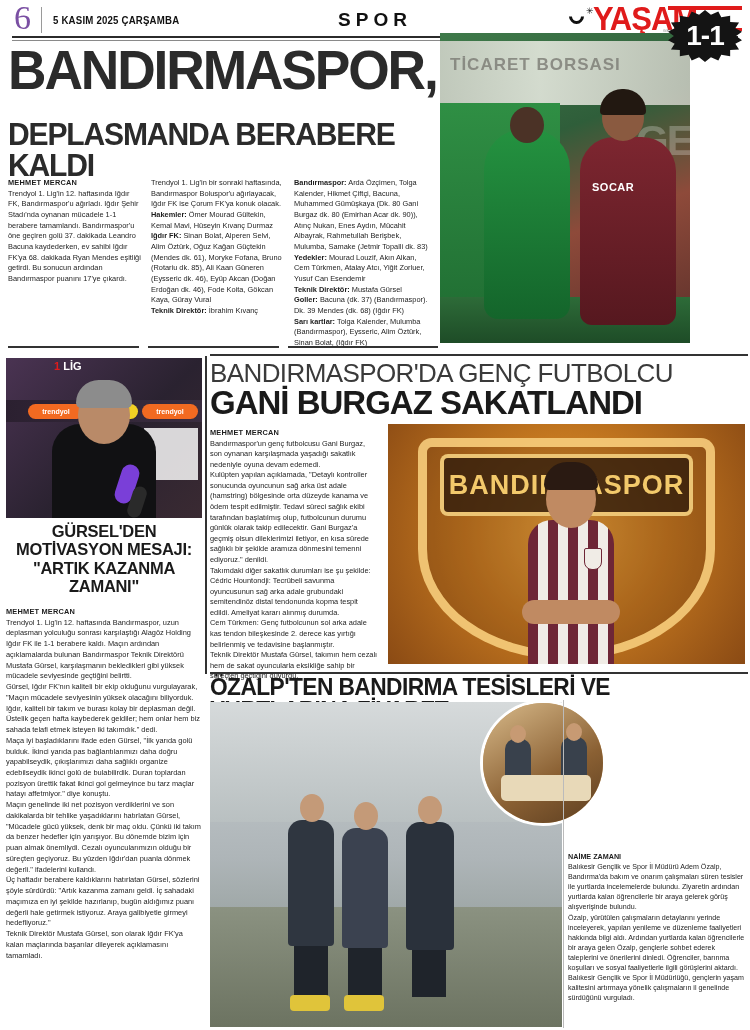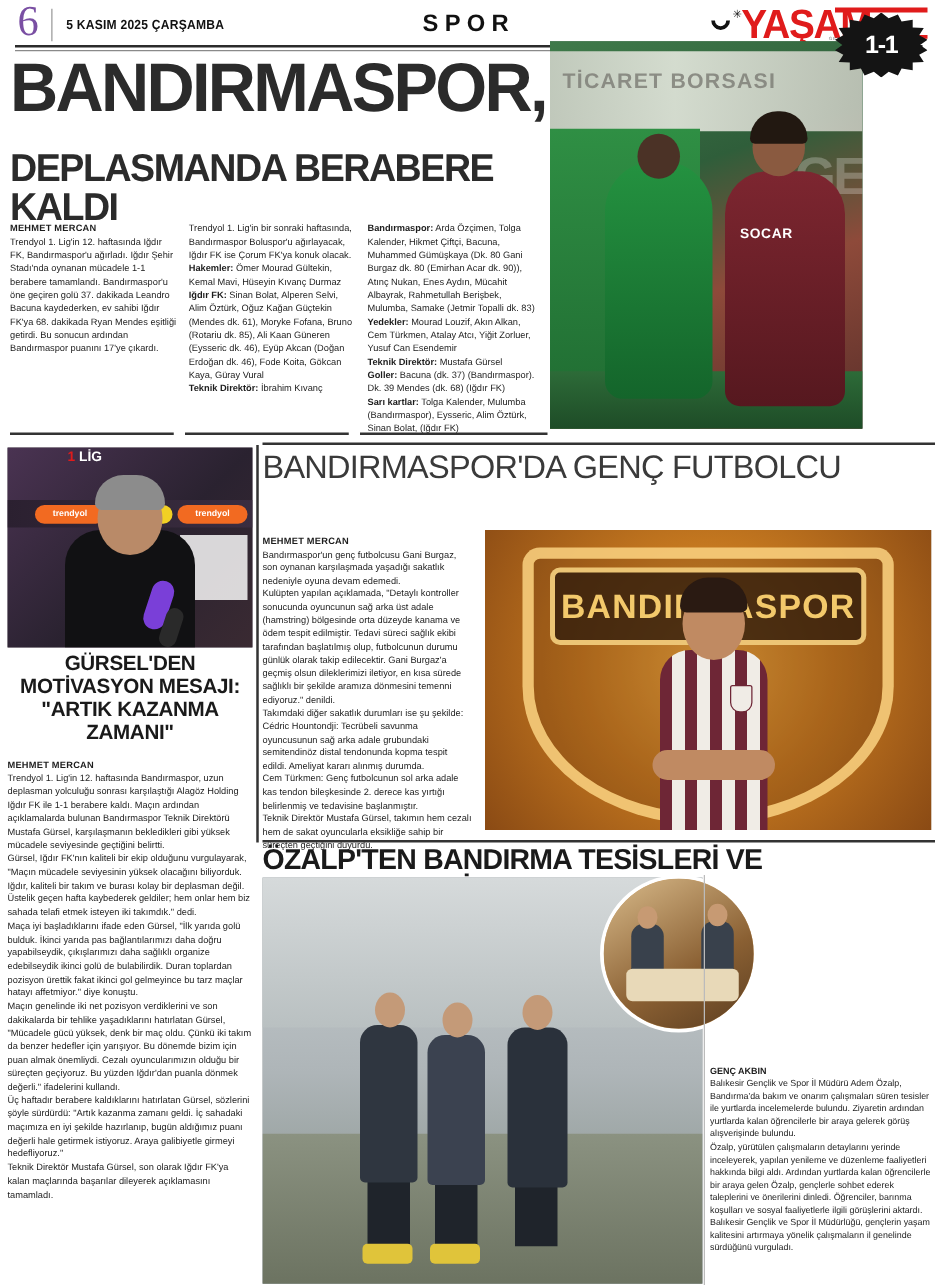--- a/index.html
+++ b/index.html
@@ -124,21 +124,21 @@
   }
   .score-badge {
     position:absolute; right:8px; top:10px; width:74px; height:52px;
     display:flex; align-items:center; justify-content:center;
   }
   .score-badge .star {
     position:absolute; inset:0; background:#141414;
     clip-path: polygon(50% 0%,58% 9%,68% 3%,72% 14%,84% 11%,84% 23%,96% 24%,91% 35%,100% 42%,92% 50%,100% 58%,91% 65%,96% 76%,84% 77%,84% 89%,72% 86%,68% 97%,58% 91%,50% 100%,42% 91%,32% 97%,28% 86%,16% 89%,16% 77%,4% 76%,9% 65%,0% 58%,8% 50%,0% 42%,9% 35%,4% 24%,16% 23%,16% 11%,28% 14%,32% 3%,42% 9%);
   }
   .score-badge .val {
-    position:relative; color:#fff; font-size:20px; font-weight:bold; letter-spacing:-1px;
+    position:relative; color:#fff; font-size:28px; font-weight:bold; letter-spacing:-1px;
   }
 
   
   .top-cols {
     position:absolute; left:8px; top:178px; width:430px; height:162px;
     display:flex; gap:9px;
   }
   .top-cols .col { width:134px; font-size:7.4px; line-height:1.44; color:#1d1d1d; }
   .top-cols .col p { margin:0; }
   .byline { font-weight:bold; font-size:7.4px; letter-spacing:.2px; }
@@ -382,20 +382,21 @@
     <p>Trendyol 1. Lig'in 12. haftasında Bandırmaspor, uzun deplasman yolculuğu sonrası karşılaştığı Alagöz Holding Iğdır FK ile 1-1 berabere kaldı. Maçın ardından açıklamalarda bulunan Bandırmaspor Teknik Direktörü Mustafa Gürsel, karşılaşmanın bekledikleri gibi yüksek mücadele seviyesinde geçtiğini belirtti.</p>
     <p>Gürsel, Iğdır FK'nın kaliteli bir ekip olduğunu vurgulayarak, "Maçın mücadele seviyesinin yüksek olacağını biliyorduk. Iğdır, kaliteli bir takım ve burası kolay bir deplasman değil. Üstelik geçen hafta kaybederek geldiler; hem onlar hem biz sahada telafi etmek isteyen iki takımdık." dedi.</p>
     <p>Maça iyi başladıklarını ifade eden Gürsel, "İlk yarıda golü bulduk. İkinci yarıda pas bağlantılarımızı daha doğru yapabilseydik, çıkışlarımızı daha sağlıklı organize edebilseydik ikinci golü de bulabilirdik. Duran toplardan pozisyon ürettik fakat ikinci gol gelmeyince bu tarz maçlar hatayı affetmiyor." diye konuştu.</p>
     <p>Maçın genelinde iki net pozisyon verdiklerini ve son dakikalarda bir tehlike yaşadıklarını hatırlatan Gürsel, "Mücadele gücü yüksek, denk bir maç oldu. Çünkü iki takım da benzer hedefler için yarışıyor. Bu dönemde bizim için puan almak önemliydi. Cezalı oyuncularımızın olduğu bir süreçten geçiyoruz. Bu yüzden Iğdır'dan puanla dönmek değerli." ifadelerini kullandı.</p>
     <p>Üç haftadır berabere kaldıklarını hatırlatan Gürsel, sözlerini şöyle sürdürdü: "Artık kazanma zamanı geldi. İç sahadaki maçımıza en iyi şekilde hazırlanıp, bugün aldığımız puanı değerli hale getirmek istiyoruz. Araya galibiyetle girmeyi hedefliyoruz."</p>
     <p>Teknik Direktör Mustafa Gürsel, son olarak Iğdır FK'ya kalan maçlarında başarılar dileyerek açıklamasını tamamladı.</p>
   </div>
   <div class="vdiv-left"></div>
 
   <div class="gb-kicker">BANDIRMASPOR'DA GENÇ FUTBOLCU</div>
+  <div class="gb-hl">GANİ BURGAZ SAKATLANDI</div>
   <div class="gb-body">
     <p class="byline">MEHMET MERCAN</p>
     <p>Bandırmaspor'un genç futbolcusu Gani Burgaz, son oynanan karşılaşmada yaşadığı sakatlık nedeniyle oyuna devam edemedi.</p>
     <p>Kulüpten yapılan açıklamada, "Detaylı kontroller sonucunda oyuncunun sağ arka üst adale (hamstring) bölgesinde orta düzeyde kanama ve ödem tespit edilmiştir. Tedavi süreci sağlık ekibi tarafından başlatılmış olup, futbolcunun durumu günlük olarak takip edilecektir. Gani Burgaz'a geçmiş olsun dileklerimizi iletiyor, en kısa sürede sağlıklı bir şekilde aramıza dönmesini temenni ediyoruz." denildi.</p>
     <p>Takımdaki diğer sakatlık durumları ise şu şekilde:</p>
     <p>Cédric Hountondji: Tecrübeli savunma oyuncusunun sağ arka adale grubundaki semitendinöz distal tendonunda kopma tespit edildi. Ameliyat kararı alınmış durumda.</p>
     <p>Cem Türkmen: Genç futbolcunun sol arka adale kas tendon bileşkesinde 2. derece kas yırtığı belirlenmiş ve tedavisine başlanmıştır.</p>
     <p>Teknik Direktör Mustafa Gürsel, takımın hem cezalı hem de sakat oyuncularla eksikliğe sahip bir süreçten geçtiğini duyurdu.</p>
   </div>
   <div class="gb-photo">
@@ -432,19 +433,19 @@
   <div class="oz-inset">
     <div class="ozi-bg"></div>
     <div class="ozi-p a"></div>
     <div class="ozi-p b"></div>
     <div class="ozi-h a"></div>
     <div class="ozi-h b"></div>
     <div class="ozi-tray"></div>
   </div>
   <div class="vdiv-oz"></div>
   <div class="oz-body">
-    <p class="oz-byline">GENÇ AKBIN</p>
+    <p class="oz-byline">NAİME ZAMANI</p>
     <p>Balıkesir Gençlik ve Spor İl Müdürü Adem Özalp, Bandırma'da bakım ve onarım çalışmaları süren tesisler ile yurtlarda incelemelerde bulundu. Ziyaretin ardından yurtlarda kalan öğrencilerle bir araya gelerek görüş alışverişinde bulundu.</p>
     <p>Özalp, yürütülen çalışmaların detaylarını yerinde inceleyerek, yapılan yenileme ve düzenleme faaliyetleri hakkında bilgi aldı. Ardından yurtlarda kalan öğrencilerle bir araya gelen Özalp, gençlerle sohbet ederek taleplerini ve önerilerini dinledi. Öğrenciler, barınma koşulları ve sosyal faaliyetlerle ilgili görüşlerini aktardı.</p>
     <p>Balıkesir Gençlik ve Spor İl Müdürlüğü, gençlerin yaşam kalitesini artırmaya yönelik çalışmaların il genelinde sürdüğünü vurguladı.</p>
   </div>
 
 </div>
 
 </body></html>

